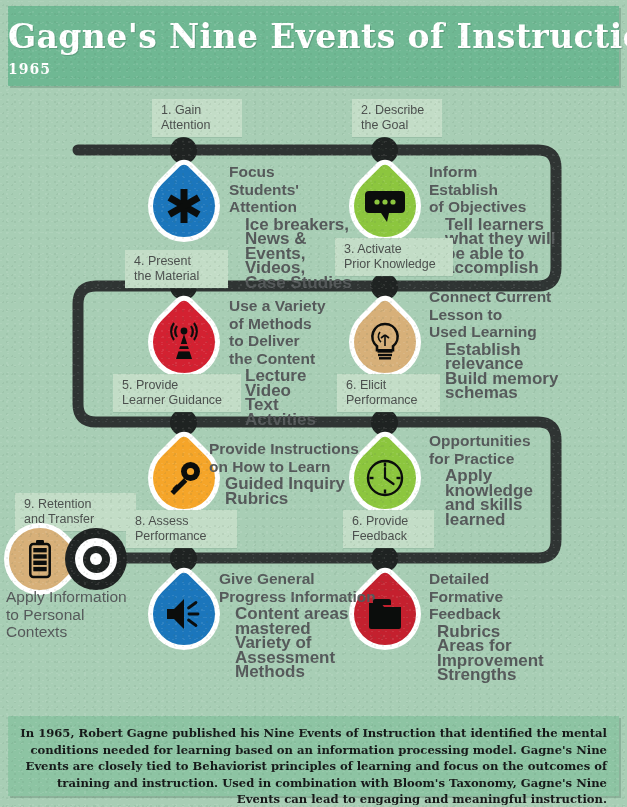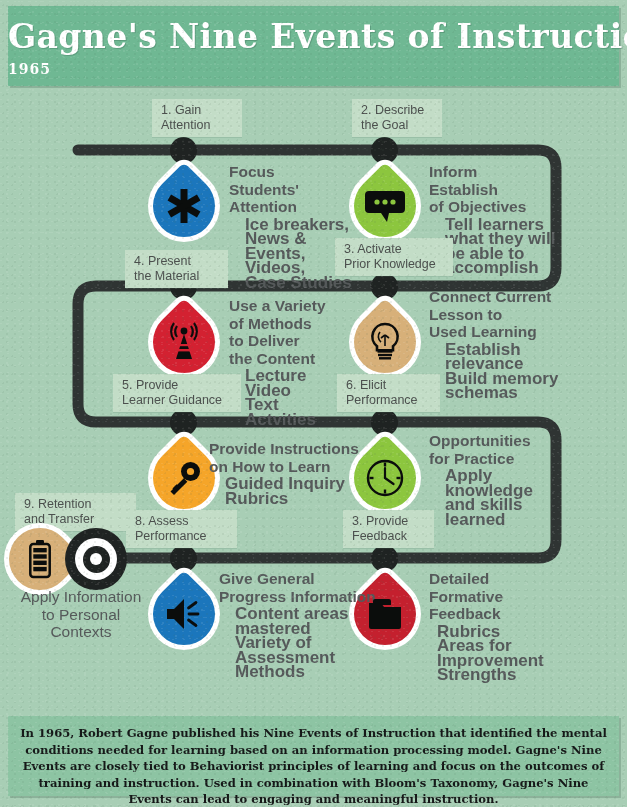--- a/index.html
+++ b/index.html
@@ -136,32 +136,32 @@
     font-size:17px;
     line-height:14.5px;
     white-space:pre-line;
     margin-top:2px;
     padding-left:16px;
   }
   .ctext.nopad .sub{padding-left:0;}
 
   
   #block9{position:absolute;left:6px;top:588px;width:150px;}
-  #block9 .head{color:#55595a;font-size:15.5px;line-height:17.5px;white-space:pre-line;text-align:center;}
+  #block9 .head{color:#55595a;font-size:15.5px;line-height:17.5px;white-space:pre-line;}
   #block9 .sub{color:#55595a;font-size:12.5px;line-height:14.5px;white-space:pre-line;margin-top:2px;padding-left:16px;}
 
   
   #footer{
     position:absolute;left:8px;top:716px;width:611px;height:80px;
     background:#8dc4a3;
     box-shadow:2px 2px 0 rgba(40,80,60,.22);
   }
   #footer-text{
     position:absolute;left:12px;top:9px;width:587px;
-    text-align:center;
+    text-align:right;
     color:#151818;
     font-family:"DejaVu Serif",serif;
     font-weight:bold;
     font-size:11.6px;
     line-height:16.5px;
   }
 </style>
 </head>
 <body>
 
@@ -341,21 +341,21 @@
 for Practice</div>
     <div class="sub">Apply knowledge
 and skills
 learned</div>
   </div>
 
   <div class="pill tip-down" style="left:15px;top:493px;width:103px;">9.  Retention
 and Transfer</div>
   <div class="pill tip-down" style="left:126px;top:510px;width:93px;">8.  Assess
 Performance</div>
-  <div class="pill tip-down" style="left:343px;top:510px;width:73px;">3. Provide
+  <div class="pill tip-down" style="left:343px;top:510px;width:73px;">6. Provide
 Feedback</div>
 
   <div class="badge right" style="left:9px;top:528px;">
     <span class="drop" style="background:#d7b079;"></span>
     <span class="glyph">
       <svg width="26" height="40" viewBox="0 0 26 40">
         <rect x="9" y="1" width="8" height="4" rx="1.3" fill="#0b0d0c"></rect>
         <rect x="3.3" y="5" width="19.4" height="33" rx="3" fill="none" stroke="#0b0d0c" stroke-width="2.5"></rect>
         <g fill="#0b0d0c">
           <rect x="6.3" y="9" width="13.4" height="4.4"></rect>

